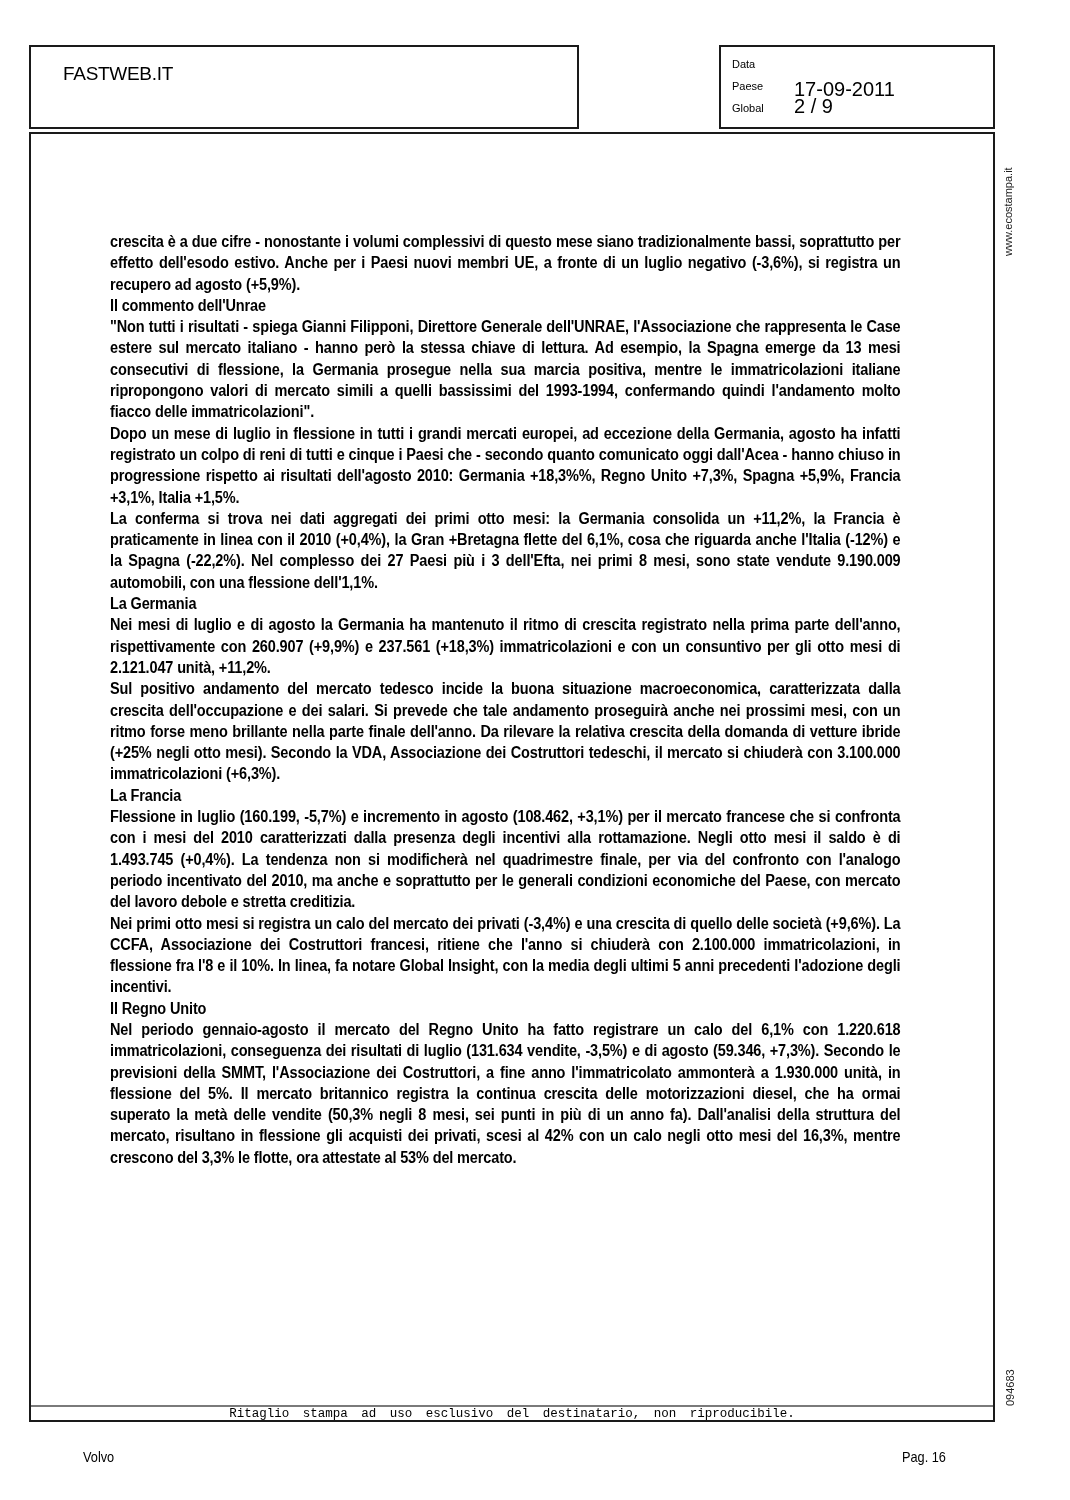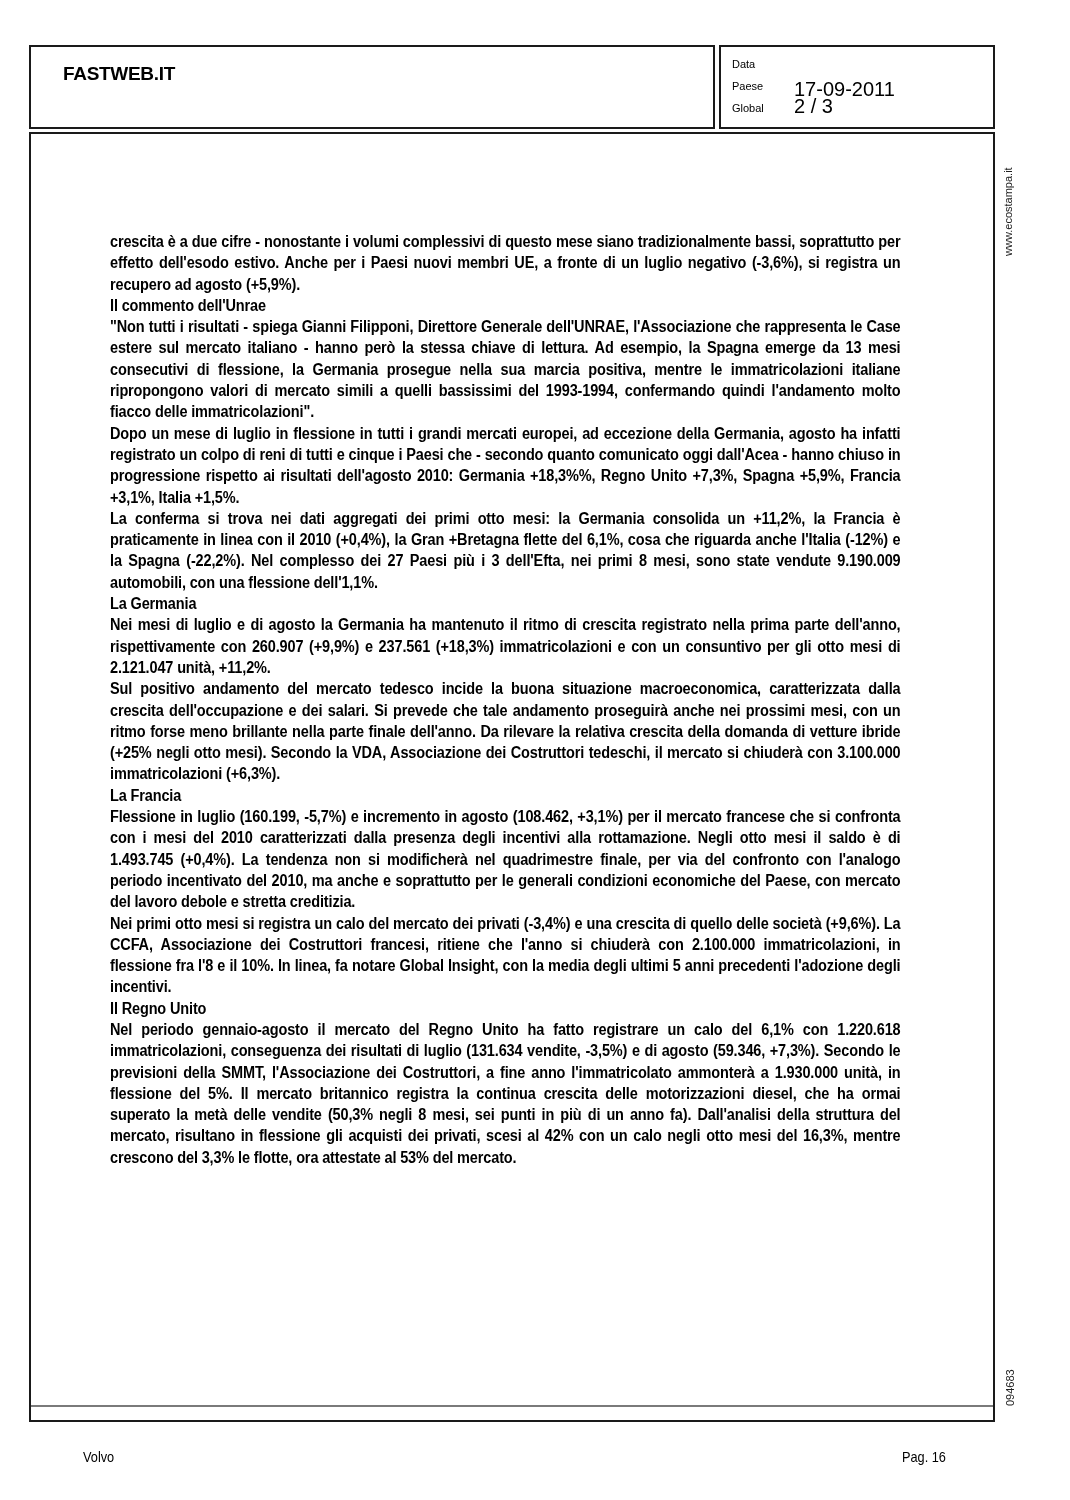--- a/index.html
+++ b/index.html
@@ -1,18 +1,18 @@
 <!DOCTYPE html>
 <html><head>
   <meta charset="utf-8">
   <style>
     html, body { margin:0; padding:0; background:#ffffff; }
     body { width:1070px; height:1500px; position:relative; overflow:hidden; font-family:"Liberation Sans", sans-serif; color:#000; }
     .box { position:absolute; border:2px solid #1a1a1a; box-sizing:border-box; }
-    #hdr-left { left:29px; top:45px; width:686px; height:84px;font-weight:bold; }
+    #hdr-left { left:29px; top:45px; width:550px; height:84px; }
     #hdr-right { left:719px; top:45px; width:276px; height:84px; }
     #main-box { left:29px; top:132px; width:966px; height:1290px; }
     #main-inner-line { position:absolute; left:0; right:0; top:1271px; border-top:2px solid #7a7a7a; }
     .pub { position:absolute; left:32px; top:16px; font-size:19px; letter-spacing:-0.3px; }
     .meta-lbl { position:absolute; left:11px; font-size:11px; }
     .meta-val { position:absolute; left:73px; font-size:20px; }
     .vert { position:absolute; transform:rotate(-90deg); transform-origin:left top; font-size:11px; white-space:nowrap; color:#222; }
     #article { position:absolute; left:110px; top:231px; width:790px; font-weight:bold; font-size:15.6px; line-height:21.3px; letter-spacing:-0.15px; transform:scaleX(0.93); transform-origin:left top; width:850px; }
     #article p { margin:0; text-align:justify; }
     #article p.last-left { text-align-last:left; }
@@ -27,28 +27,29 @@
 <div class="box" id="hdr-left">
   <div class="pub">FASTWEB.IT</div>
 </div>
 
 <div class="box" id="hdr-right">
   <div class="meta-lbl" style="top:11px;">Data</div>
   <div class="meta-val" style="top:3px;margin-top:28px;">17-09-2011</div>
   <div class="meta-lbl" style="top:33px;">Paese</div>
   <div class="meta-val" style="top:27px;"></div>
   <div class="meta-lbl" style="top:55px;">Global</div>
-  <div class="meta-val" style="top:48px;">2 / 3</div>
+  <div class="meta-val" style="top:48px;">2 / 9</div>
 </div>
 
 <div class="vert" style="left:1002px; top:256px;">www.ecostampa.it</div>
 <div class="vert" style="left:1004px; top:1406px;">094683</div>
 
 <div class="box" id="main-box">
   <div id="main-inner-line"></div>
+  <div class="disclaimer">Ritaglio stampa ad uso esclusivo del destinatario, non riproducibile.</div>
 </div>
 
 <div id="article">
     <p class="body last-left">crescita è a due cifre - nonostante i volumi complessivi di questo mese siano tradizionalmente bassi, soprattutto per effetto dell'esodo estivo. Anche per i Paesi nuovi membri UE, a fronte di un luglio negativo (-3,6%), si registra un recupero ad agosto (+5,9%).</p>
     <p class="heading">Il commento dell'Unrae</p>
     <p class="body last-left">"Non tutti i risultati - spiega Gianni Filipponi, Direttore Generale dell'UNRAE, l'Associazione che rappresenta le Case estere sul mercato italiano - hanno però la stessa chiave di lettura. Ad esempio, la Spagna emerge da 13 mesi consecutivi di flessione, la Germania prosegue nella sua marcia positiva, mentre le immatricolazioni italiane ripropongono valori di mercato simili a quelli bassissimi del 1993-1994, confermando quindi l'andamento molto fiacco delle immatricolazioni".</p>
     <p class="body last-left">Dopo un mese di luglio in flessione in tutti i grandi mercati europei, ad eccezione della Germania, agosto ha infatti registrato un colpo di reni di tutti e cinque i Paesi che - secondo quanto comunicato oggi dall'Acea - hanno chiuso in progressione rispetto ai risultati dell'agosto 2010: Germania +18,3%%, Regno Unito +7,3%, Spagna +5,9%, Francia +3,1%, Italia +1,5%.</p>
     <p class="body last-left">La conferma si trova nei dati aggregati dei primi otto mesi: la Germania consolida un +11,2%, la Francia è praticamente in linea con il 2010 (+0,4%), la Gran +Bretagna flette del 6,1%, cosa che riguarda anche l'Italia (-12%) e la Spagna (-22,2%). Nel complesso dei 27 Paesi più i 3 dell'Efta, nei primi 8 mesi, sono state vendute 9.190.009 automobili, con una flessione dell'1,1%.</p>
     <p class="heading">La Germania</p>
     <p class="body last-left">Nei mesi di luglio e di agosto la Germania ha mantenuto il ritmo di crescita registrato nella prima parte dell'anno, rispettivamente con 260.907 (+9,9%) e 237.561 (+18,3%) immatricolazioni e con un consuntivo per gli otto mesi di 2.121.047 unità, +11,2%.</p>

